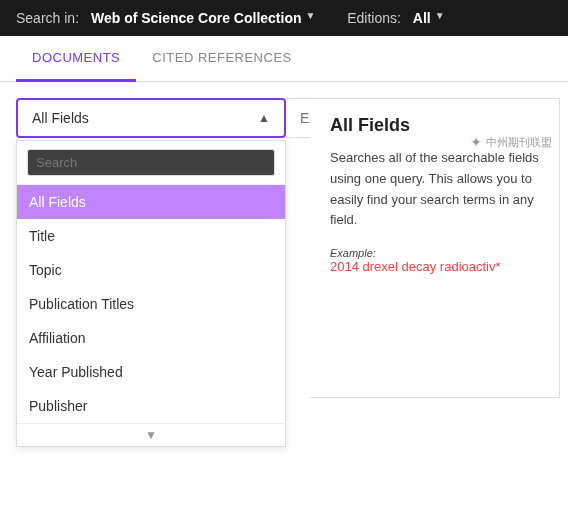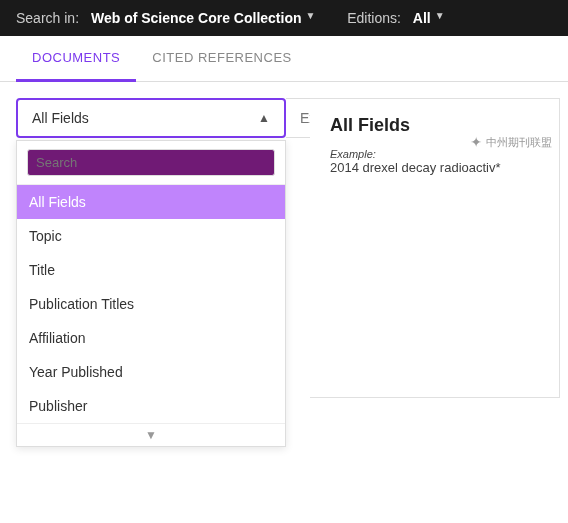--- a/index.html
+++ b/index.html
@@ -131,21 +131,21 @@
     }
 
     .dropdown-search input {
       width: 100%;
       border: 1px solid #ddd;
       border-radius: 3px;
       padding: 5px 8px;
       font-size: 13px;
       color: #aaa;
       outline: none;
-      background: #701a75;
+      background: #404040;
     }
 
     .dropdown-list {
       max-height: 280px;
       overflow-y: auto;
       position: relative;
     }
 
     .dropdown-item {
       padding: 9px 12px;
@@ -196,21 +196,21 @@
     }
 
     .info-example-label {
       font-style: italic;
       font-size: 11px;
       color: #444;
     }
 
     .info-example-value {
       font-size: 13px;
-      color: #404040;
+      color: #ef4444;
     }
 
     
     .search-field {
       flex: 1;
       border: 1px solid #ddd;
       border-left: none;
       padding: 10px 14px;
       font-size: 14px;
       color: #aaa;
@@ -284,38 +284,39 @@
           <span>All Fields</span>
           <span class="chevron-up">▲</span>
         </div>
 
         <div class="dropdown-panel">
           <div class="dropdown-search">
             <input type="text" placeholder="Search" style="">
           </div>
           <div class="dropdown-list">
             <div class="dropdown-item selected">All Fields</div>
+            <div class="dropdown-item">Title</div>
             <div class="dropdown-item">Topic</div>
-            <div class="dropdown-item">Title</div>
             <div class="dropdown-item">Publication Titles</div>
             <div class="dropdown-item">Affiliation</div>
             <div class="dropdown-item">Year Published</div>
             <div class="dropdown-item">Publisher</div>
           </div>
           <div class="dropdown-arrow-down">▼</div>
         </div>
       </div>
 
       <input class="search-field" type="text" placeholder="Example: liver disease india singh" style="">
     </div>
   </div>
 
   <div style="position:absolute; left:302px; top:16px; right:0; bottom:0; padding:0 8px;">
     <div class="info-panel">
       <div class="info-title">All Fields</div>
+      <div class="info-desc">Searches all of the searchable fields using one query. This allows you to easily find your search terms in any field.</div>
       <div class="info-example-label">Example:</div>
       <div class="info-example-value">2014 drexel decay radioactiv*</div>
     </div>
 
     <div class="watermark">
       <span class="watermark-icon">✦</span>
       <span>中州期刊联盟</span>
     </div>
   </div>
 </div>

